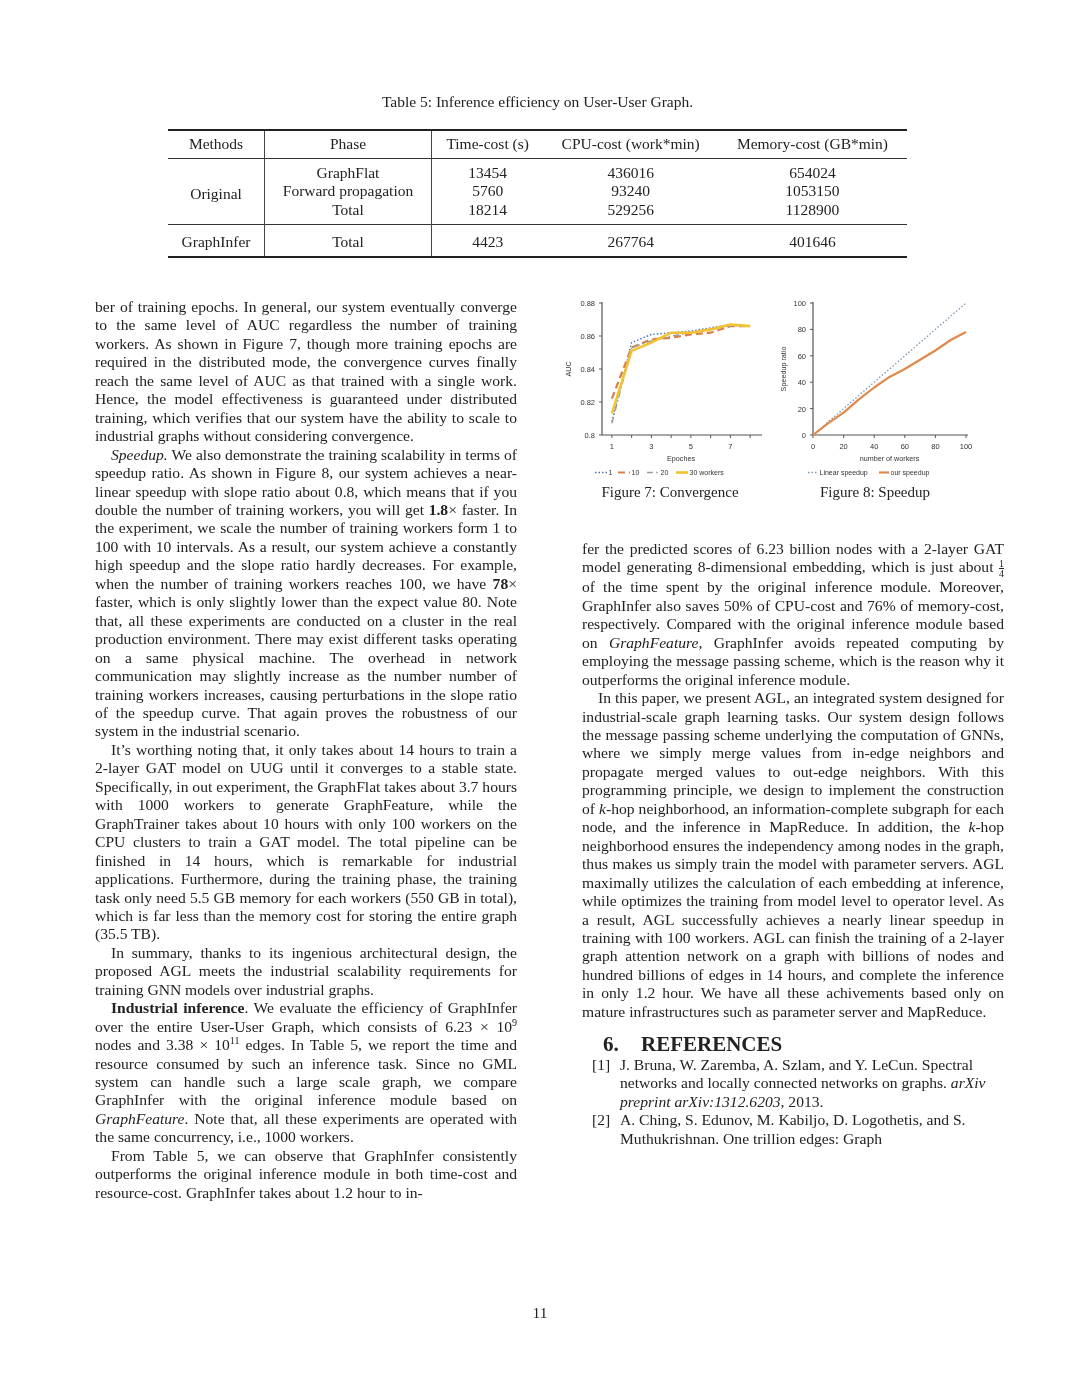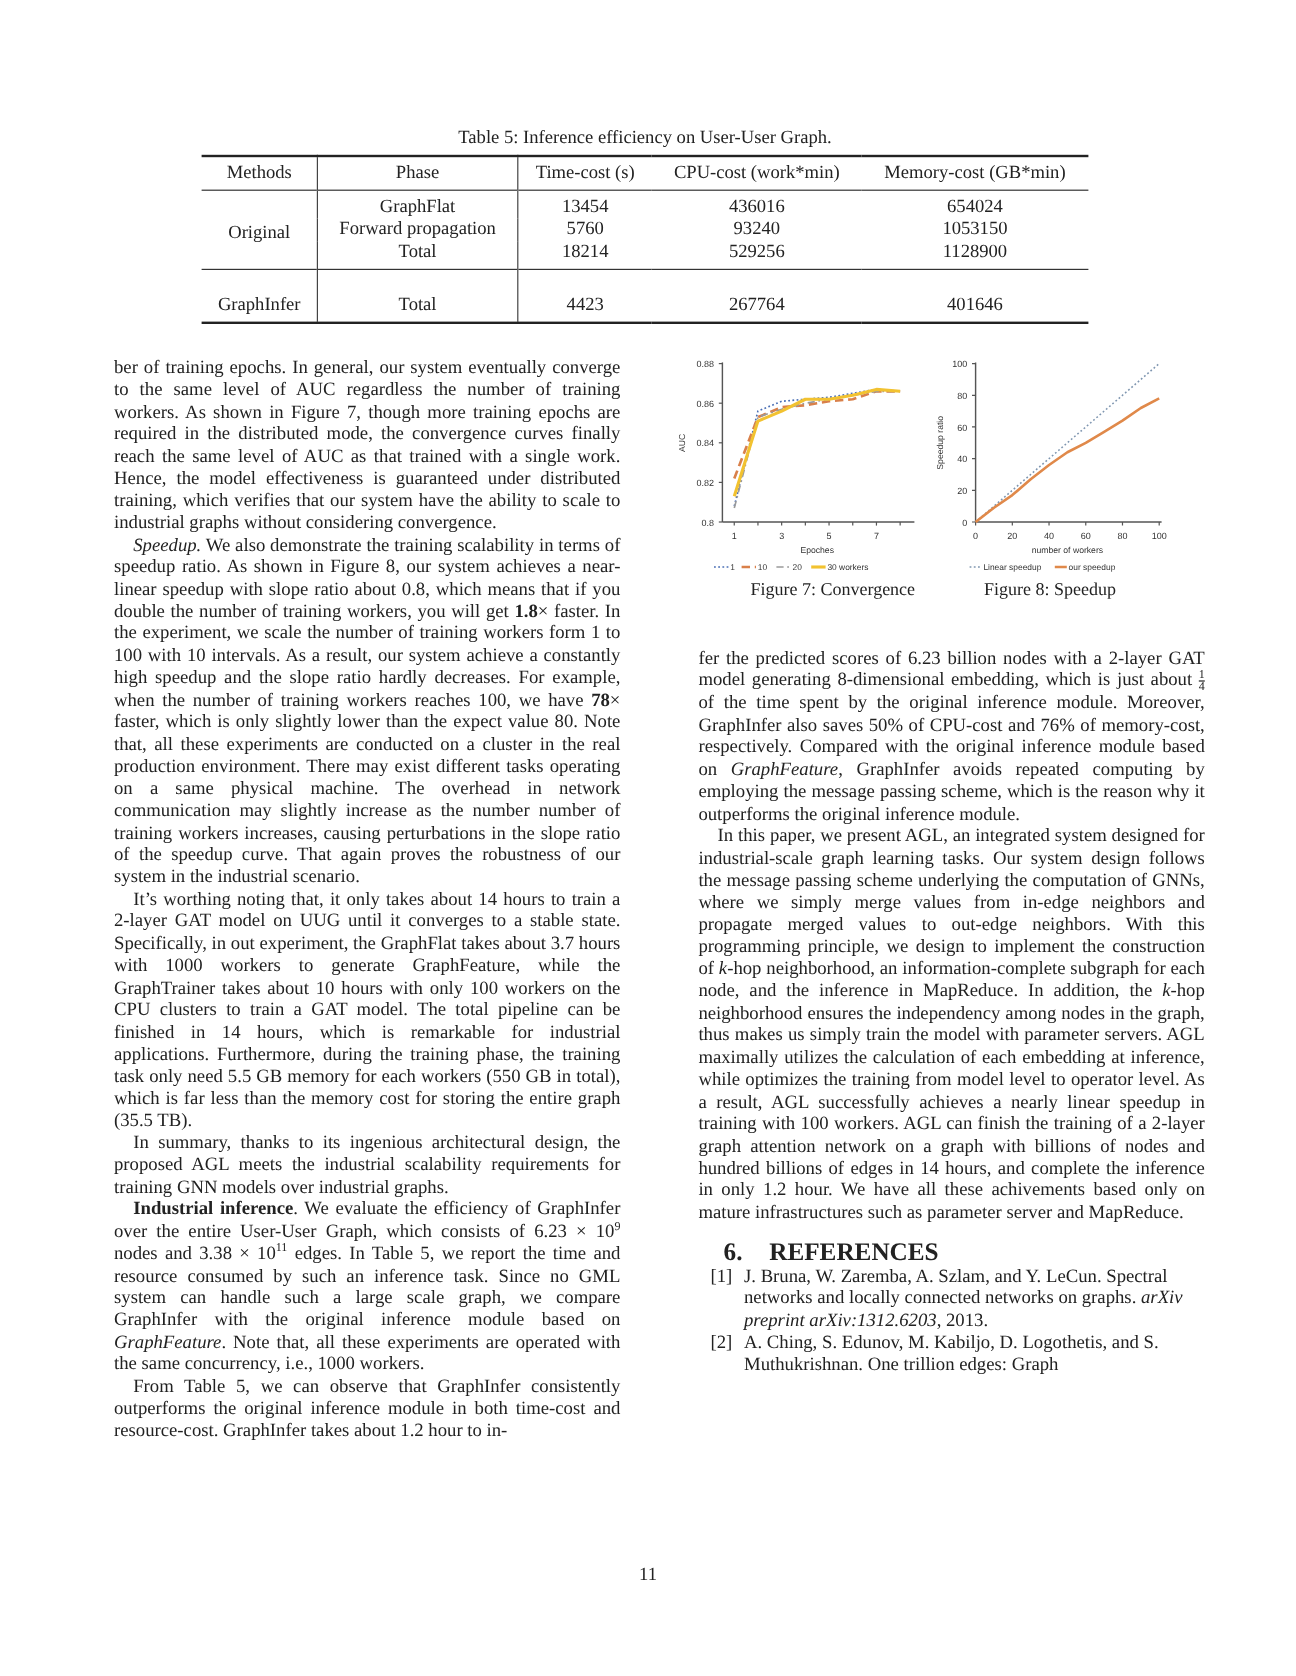--- a/index.html
+++ b/index.html
@@ -9,41 +9,41 @@
   .caption { font-size: 15px; text-align: center; }
   
   #tbl { position: absolute; left: 168px; top: 129px; width: 739px; border-collapse: collapse; font-size: 15.5px; }
   #tbl td, #tbl th { font-weight: normal; padding: 0 8px; text-align: center; white-space: nowrap; line-height: 18.5px; }
   #tbl thead tr { border-top: 2px solid #222; border-bottom: 1px solid #333; }
   #tbl thead th { padding-top: 4px; padding-bottom: 4px; }
   #tbl tbody.orig td { padding-top: 0; padding-bottom: 0; }
   #tbl tbody.orig tr:first-child td { padding-top: 5px; }
   #tbl tbody.orig tr:last-child td { padding-bottom: 5px; }
   #tbl tbody.gi tr { border-top: 1px solid #333; border-bottom: 2px solid #222; }
-  #tbl tbody.gi td { padding-top: 20px; padding-bottom: 4px; }
+  #tbl tbody.gi td { padding-top: 8px; padding-bottom: 4px; }
   .vr { border-right: 1px solid #444; }
   
   .col { position: absolute; font-size: 15.6px; line-height: 18.45px; text-align: justify; }
   .col p { margin: 0; text-indent: 16px; }
   .col p.noind { text-indent: 0; }
   .sec { font-family: "Liberation Serif", serif; font-weight: bold; font-size: 21px; margin: 0; }
   .sec .num { display: inline-block; width: 38px; }
   .ref { display: flex; font-size: 15.6px; line-height: 18.45px; }
   .ref .rn { width: 28px; flex: none; text-align: left; padding-left: 10px; }
   .ref .rt { flex: 1; }
   sup { font-size: 10px; line-height: 0; }
   .frac { display: inline-block; vertical-align: middle; font-size: 10px; text-align: center; line-height: 9px; }
   .frac span { display: block; }
   .frac .den { border-top: 1px solid #222; }
   svg text { font-family: "Liberation Sans", "DejaVu Sans", sans-serif; }
 </style>
 </head>
 <body>
 
-<div class="abs caption" style="left:168px; top:106px; width:739px; font-size:15.5px;">Table 5: Inference efficiency on User-User Graph.</div>
+<div class="abs caption" style="left:168px; top:93px; width:739px; font-size:15.5px;">Table 5: Inference efficiency on User-User Graph.</div>
 
 <table id="tbl">
   <thead>
     <tr>
       <th class="vr">Methods</th>
       <th class="vr">Phase</th>
       <th>Time-cost (s)</th>
       <th>CPU-cost (work*min)</th>
       <th>Memory-cost (GB*min)</th>
     </tr>
@@ -158,21 +158,21 @@
     <text x="194" y="159" font-size="7.5" text-anchor="middle" fill="#333">100</text>
     <text x="117.5" y="171" font-size="7.2" text-anchor="middle" fill="#333">number of  workers</text>
     <text x="0" y="0" font-size="7.2" text-anchor="middle" fill="#333" transform="translate(14,79) rotate(-90)">Speedup ratio</text>
     <polyline points="41.0,145.0 56.3,131.8 71.6,118.6 86.9,105.4 102.2,92.2 117.5,79.0 132.8,65.8 148.1,52.6 163.4,39.4 178.7,26.2 194.0,13.0" fill="none" stroke="#7f96b0" stroke-width="1.3" stroke-linejoin="round" stroke-dasharray="1.5,2"></polyline>
     <polyline points="41.0,145.0 56.3,133.1 71.6,122.6 86.9,109.4 102.2,97.5 117.5,86.9 132.8,79.0 148.1,69.8 163.4,60.5 178.7,50.0 194.0,42.0" fill="none" stroke="#e0894a" stroke-width="2.2" stroke-linejoin="round"></polyline>
     <line x1="36" y1="182.5" x2="46" y2="182.5" stroke="#7f96b0" stroke-width="1.3" stroke-dasharray="1.5,2"></line>
     <text x="47.5" y="185" font-size="7" fill="#333">Linear speedup</text>
     <line x1="107" y1="182.5" x2="117" y2="182.5" stroke="#e0894a" stroke-width="2.2"></line>
     <text x="118.5" y="185" font-size="7" fill="#333">our speedup</text>
   </svg>
-<div class="abs caption" style="left:584px; top:484px; width:220px;">Figure 7: Convergence</div>
+<div class="abs caption" style="left:560px; top:484px; width:220px;">Figure 7: Convergence</div>
 <div class="abs caption" style="left:770px; top:484px; width:210px;">Figure 8: Speedup</div>
 
 <div class="col" style="left:582px; top:540px; width:422px;">
   <p class="noind"><span>fer the predicted scores of 6.23 billion nodes with a 2-layer GAT model generating 8-dimensional embedding, which is just about </span><span class="frac"><span>1</span><span class="den">4</span></span><span> of the time spent by the original inference module. Moreover, GraphInfer also saves 50% of CPU-cost and 76% of memory-cost, respectively. Compared with the original inference module based on </span><i>GraphFeature</i><span>, GraphInfer avoids repeated computing by employing the message passing scheme, which is the reason why it outperforms the original inference module.</span></p>
 
   <p><span>In this paper, we present AGL, an integrated system designed for industrial-scale graph learning tasks. Our system design follows the message passing scheme underlying the computation of GNNs, where we simply merge values from in-edge neighbors and propagate merged values to out-edge neighbors. With this programming principle, we design to implement the construction of </span><i>k</i><span>-hop neighborhood, an information-complete subgraph for each node, and the inference in MapReduce. In addition, the </span><i>k</i><span>-hop neighborhood ensures the independency among nodes in the graph, thus makes us simply train the model with parameter servers. AGL maximally utilizes the calculation of each embedding at inference, while optimizes the training from model level to operator level. As a result, AGL successfully achieves a nearly linear speedup in training with 100 workers. AGL can finish the training of a 2-layer graph attention network on a graph with billions of nodes and hundred billions of edges in 14 hours, and complete the inference in only 1.2 hour. We have all these achivements based only on mature infrastructures such as parameter server and MapReduce.</span></p>
 
   <h2 class="sec" style="margin-top:14px; margin-bottom:2px;margin-left:21px;"><span class="num">6.</span><span>REFERENCES</span></h2>
   <div class="ref">
     <span class="rn">[1]</span>

